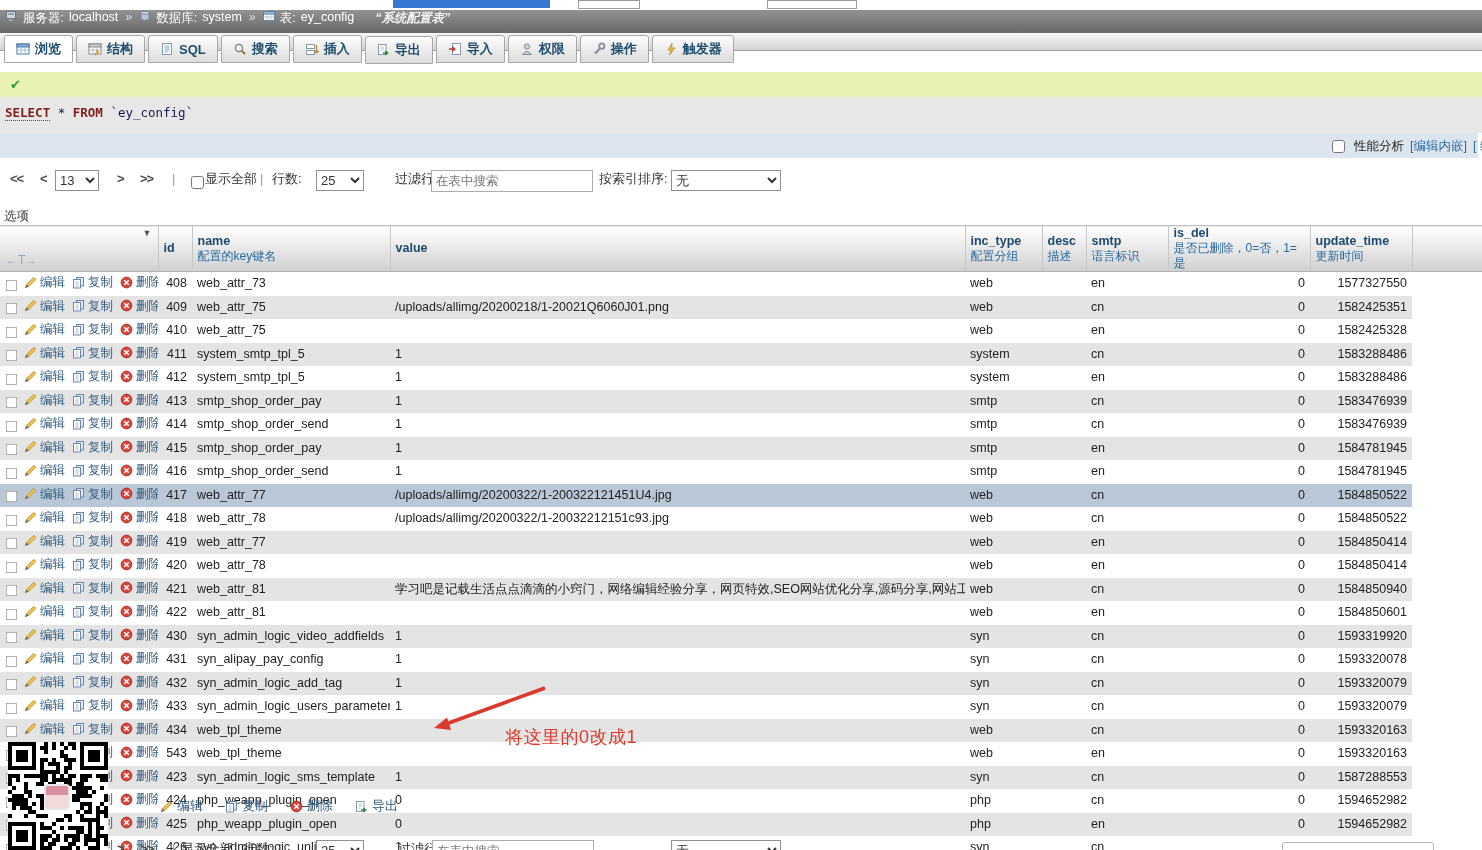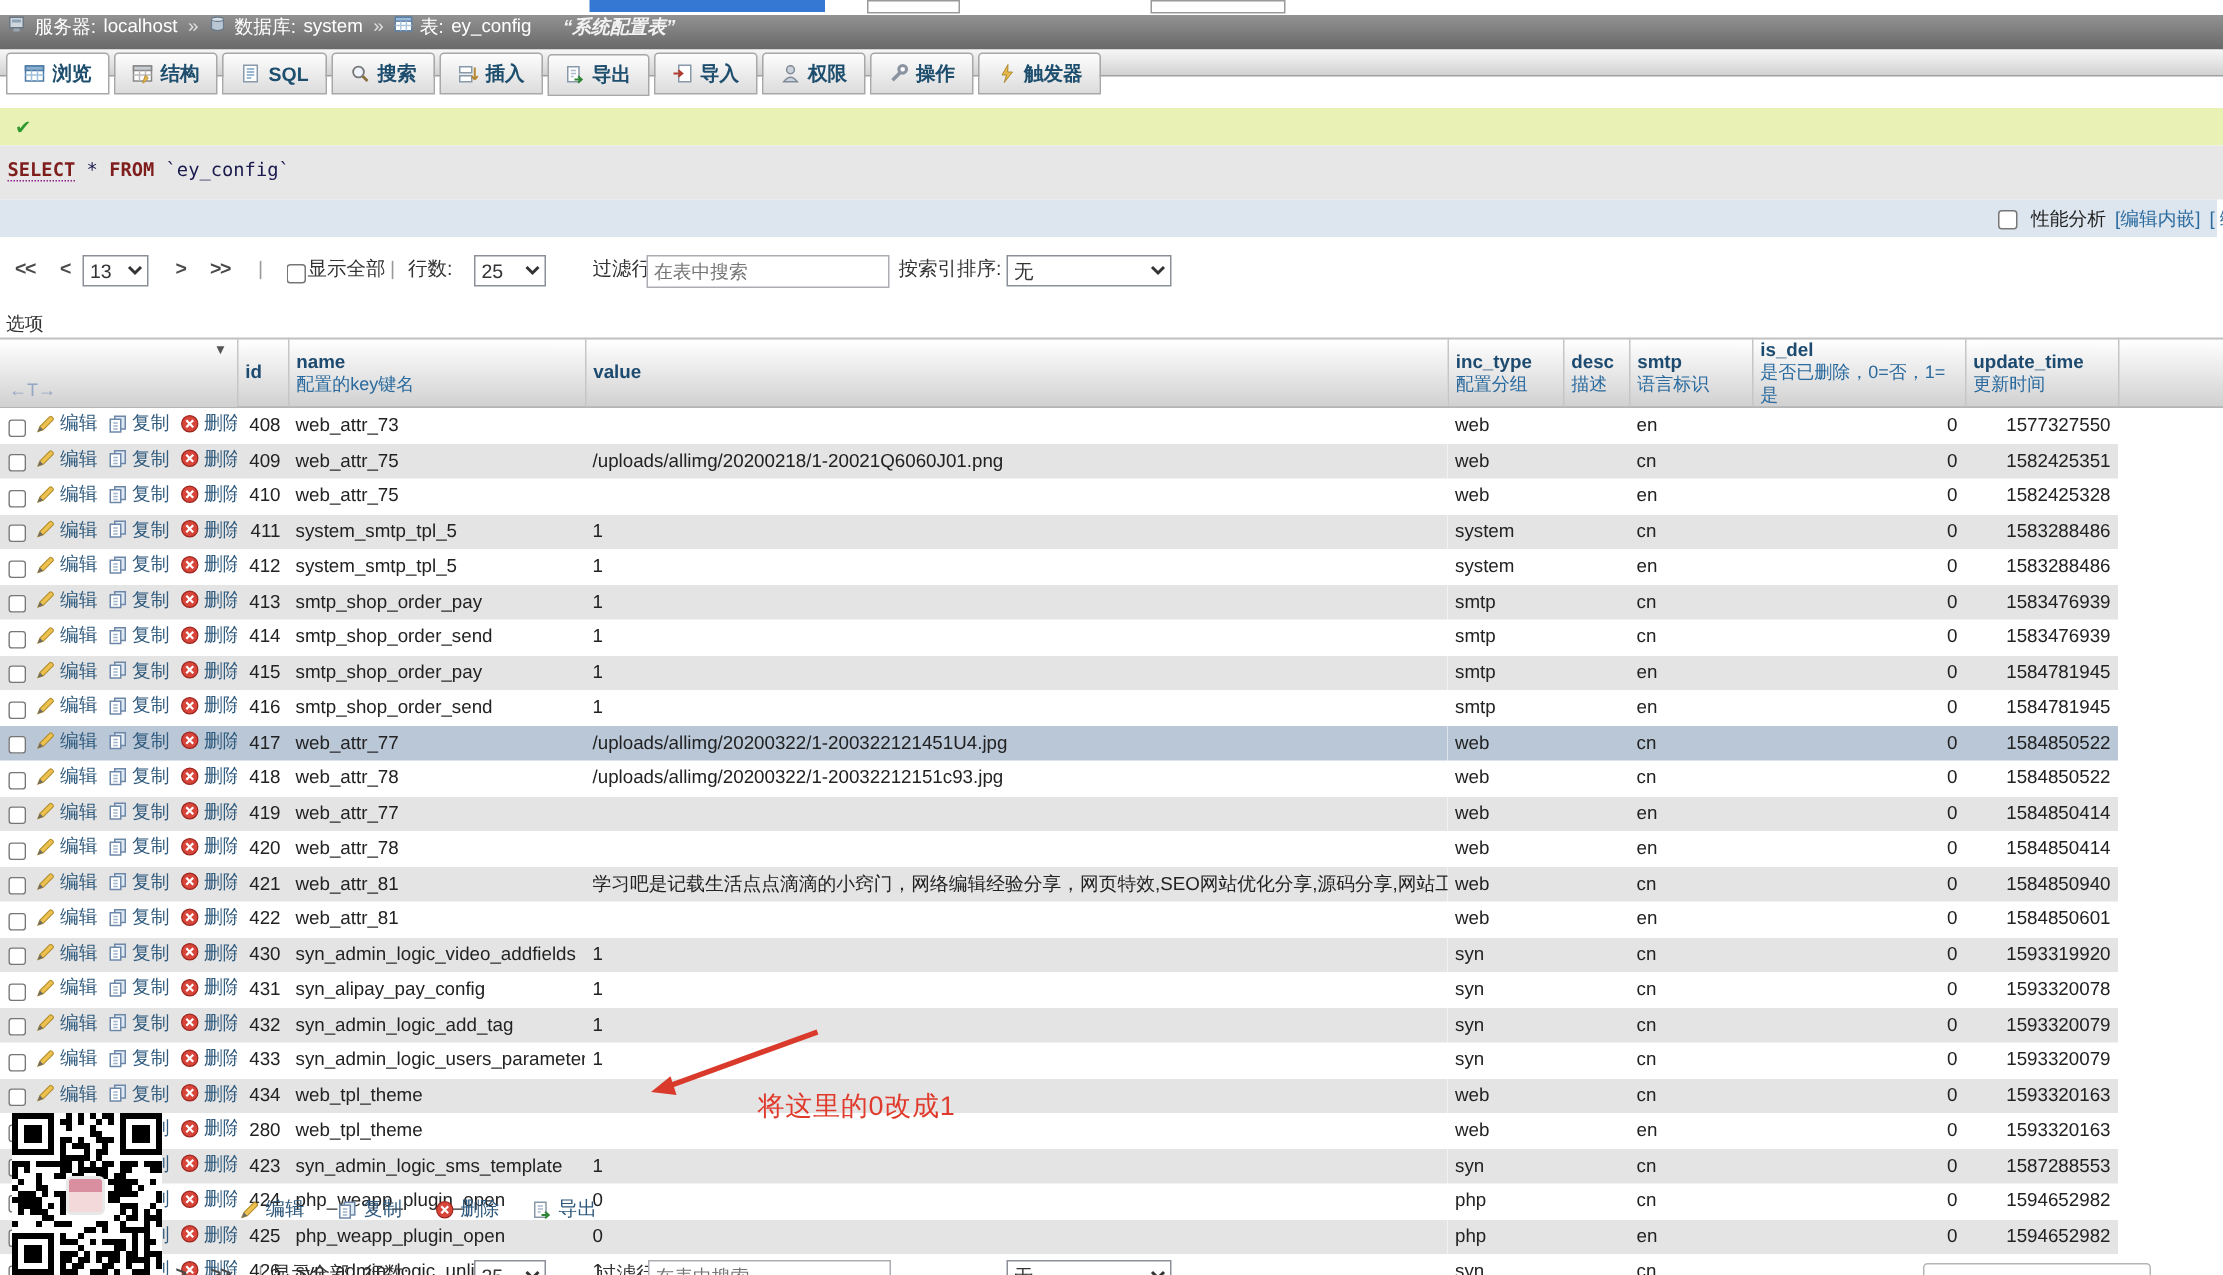--- a/index.html
+++ b/index.html
@@ -1085,21 +1085,21 @@
             <span>复制</span>
           </a><a class="rlink">
             <span class="ic">
               <svg width="13" height="13" viewBox="0 0 13 13">
                 <circle cx="6.5" cy="6.5" r="5.4" fill="#d8453a" stroke="#9c241c" stroke-width="0.8"></circle>
                 <path d="M4.2 4.2 L8.8 8.8 M8.8 4.2 L4.2 8.8" stroke="#fff" stroke-width="1.5"></path>
               </svg>
             </span>
             <span>删除</span>
           </a></td>
-        <td class="c-id">280</td>
+        <td class="c-id">543</td>
         <td>web_tpl_theme</td>
         <td></td>
         <td>web</td>
         <td></td>
         <td>en</td>
         <td class="c-isdel">0</td>
         <td class="c-upd">1593320163</td>
         <td class="c-fill"></td>
       </tr>
       <tr class="odd">

